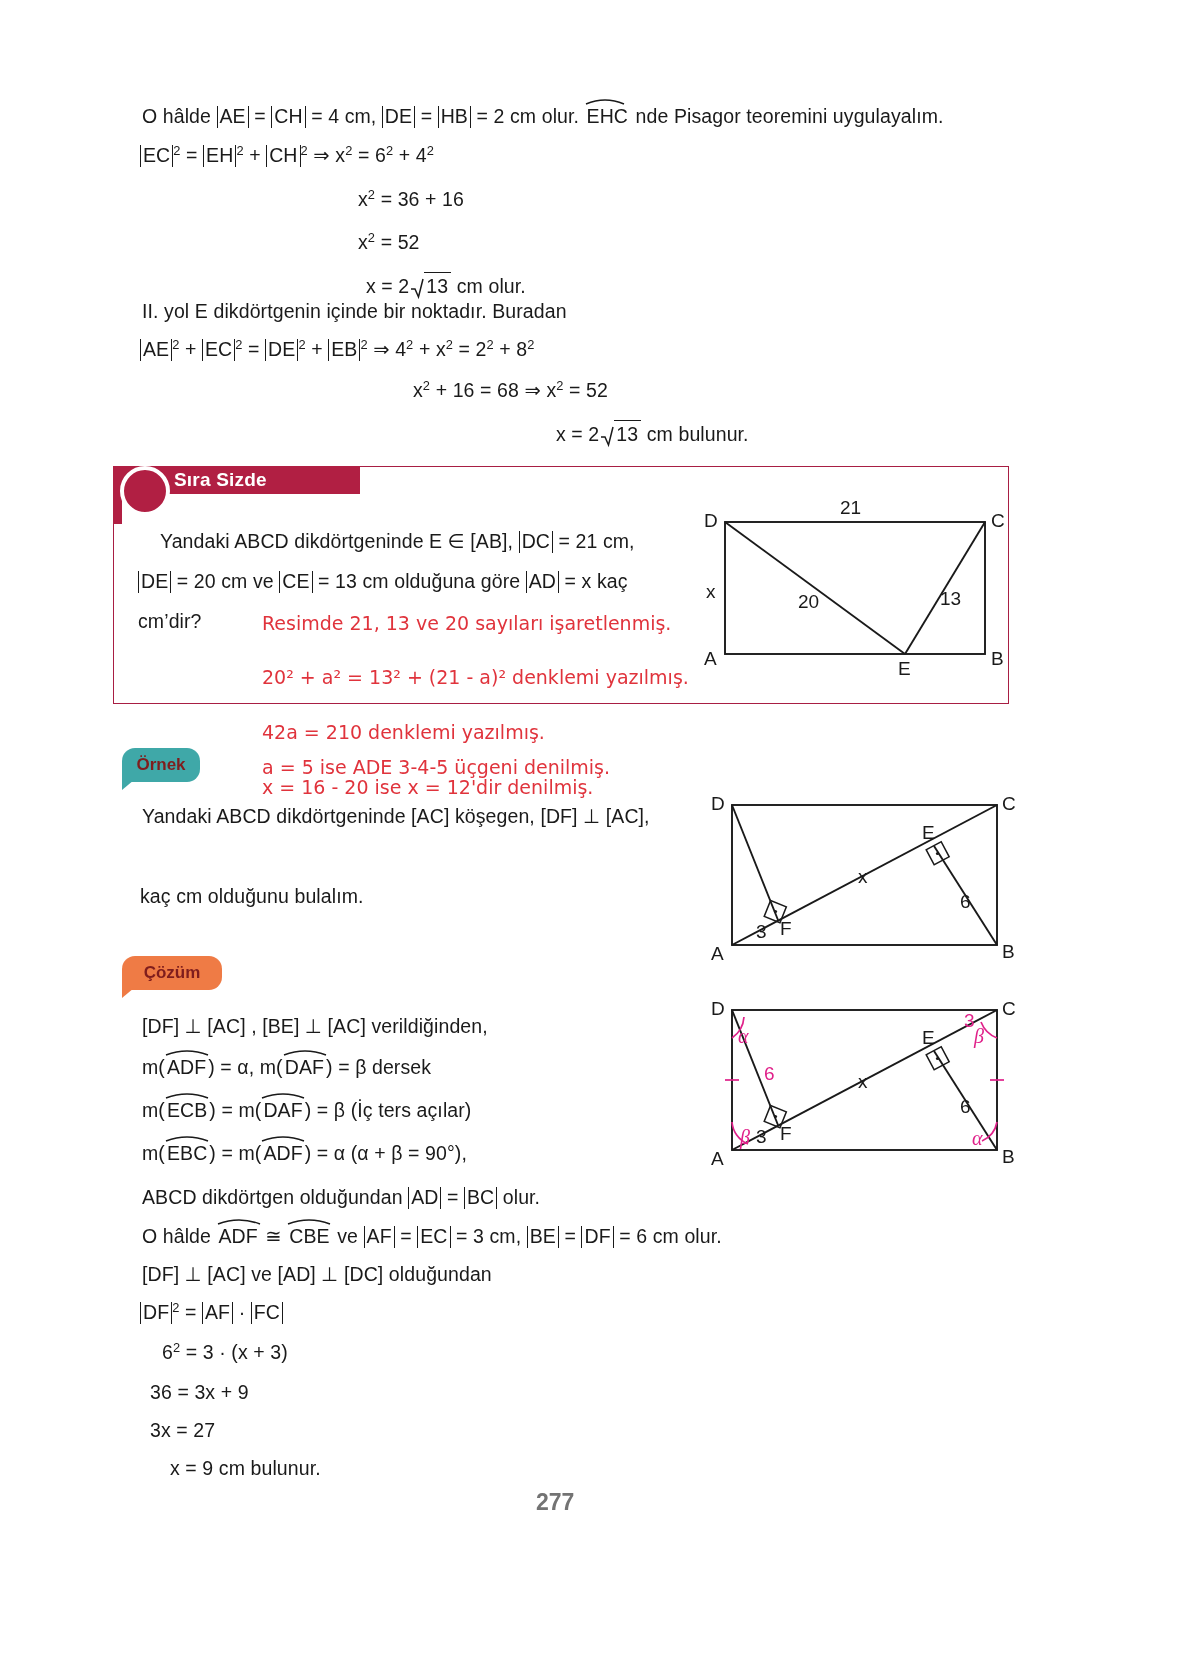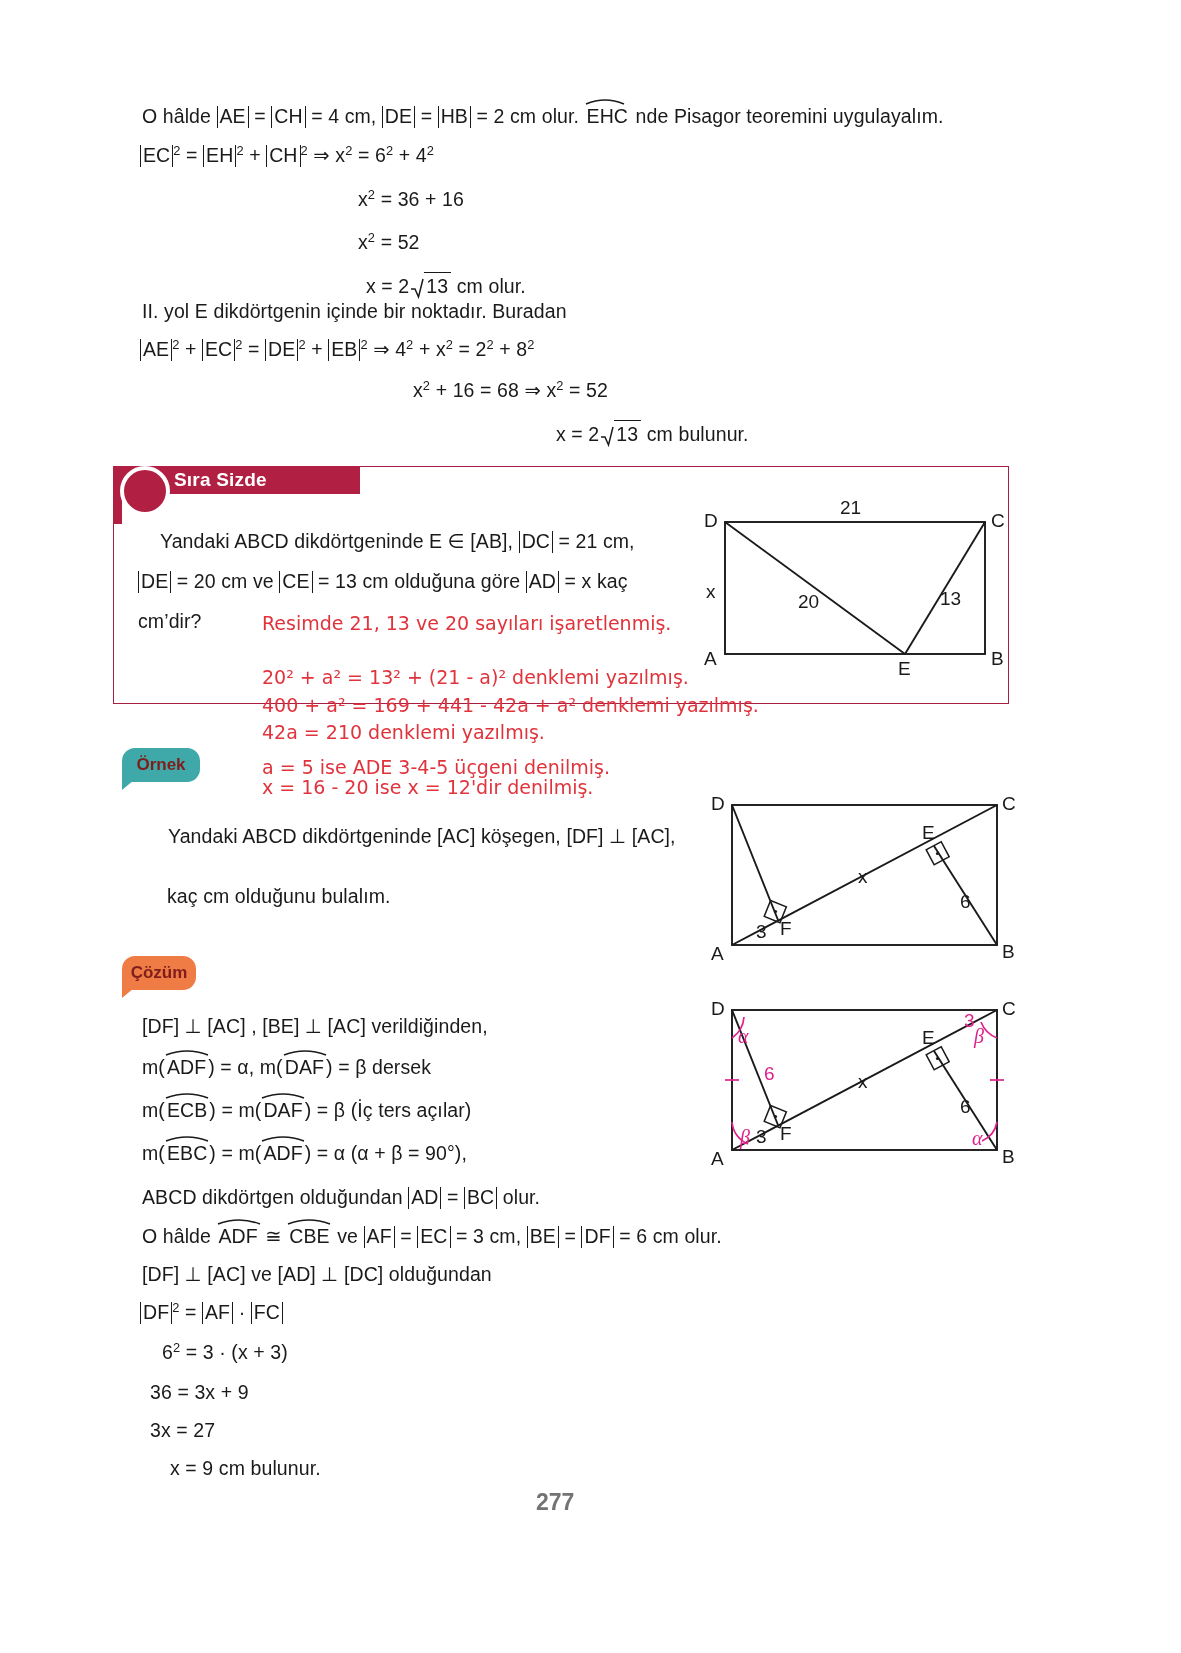--- a/index.html
+++ b/index.html
@@ -123,32 +123,31 @@
     <text class="lbl" x="291" y="165">B</text>
     <text class="lbl" x="198" y="175">E</text>
     <text class="lbl" x="140" y="14">21</text>
     <text class="lbl" x="6" y="98">x</text>
     <text class="lbl" x="98" y="108">20</text>
     <text class="lbl" x="240" y="105">13</text>
   </svg>
 
   <div class="red" style="left:262px;top:610px;">Resimde 21, 13 ve 20 sayıları işaretlenmiş.</div>
   <div class="red" style="left:262px;top:664px;">20² + a² = 13² + (21 - a)² denklemi yazılmış.</div>
-  <div class="red" style="left:262px;top:692px;">400 + a² = 169 + 441 - 42a + a² denklemi yazılmış.</div>
   <div class="red" style="left:262px;top:719px;">42a = 210 denklemi yazılmış.</div>
   <div class="red" style="left:262px;top:754px;">a = 5 ise ADE 3-4-5 üçgeni denilmiş.</div>
   <div class="red" style="left:262px;top:774px;">x = 16 - 20 ise x = 12'dir denilmiş.</div>
 
   <div class="tag ornek" style="left:122px;top:748px;width:78px;height:34px;">
     <span>Örnek</span>
     <span class="notch" style="background:#3fa8a8;"></span>
   </div>
 
-  <div class="tx" style="left:142px;top:824px;margin-left:26px;">Yandaki ABCD dikdörtgeninde [AC] köşegen, [DF] ⊥ [AC],</div>
-  <div class="tx" style="left:140px;top:884px;margin-left:27px;">kaç cm olduğunu bulalım.</div>
+  <div class="tx" style="left:142px;top:804px;">Yandaki ABCD dikdörtgeninde [AC] köşegen, [DF] ⊥ [AC],</div>
+  <div class="tx" style="left:140px;top:884px;">kaç cm olduğunu bulalım.</div>
 
   <svg width="310" height="170" style="left:710px;top:795px;">
     <rect x="22" y="10" width="265" height="140" class="stroke"></rect>
     <line x1="22" y1="150" x2="287" y2="10" class="stroke"></line>
     <line x1="22" y1="10" x2="68" y2="125" class="stroke"></line>
     <line x1="287" y1="150" x2="224" y2="51" class="stroke"></line>
     <rect x="57" y="108" width="17" height="17" class="thin" transform="rotate(22 65 116)"></rect>
     <circle cx="65.5" cy="116.5" r="1.6" fill="#1a1a1a"></circle>
     <rect x="219" y="50" width="17" height="17" class="thin" transform="rotate(-28 227 58)"></rect>
     <circle cx="227.5" cy="58.5" r="1.6" fill="#1a1a1a"></circle>
@@ -156,21 +155,21 @@
     <text class="lbl" x="292" y="15">C</text>
     <text class="lbl" x="1" y="165">A</text>
     <text class="lbl" x="292" y="163">B</text>
     <text class="lbl" x="212" y="44">E</text>
     <text class="lbl" x="70" y="140">F</text>
     <text class="lbl" x="46" y="143">3</text>
     <text class="lbl" x="250" y="113">6</text>
     <text class="lbl" x="148" y="88">x</text>
   </svg>
 
-  <div class="tag cozum" style="left:122px;top:956px;width:74px;height:34px;">
+  <div class="tag cozum" style="left:122px;top:956px;width:100px;height:34px;">
     <span>Çözüm</span>
     <span class="notch" style="background:#ef7b45;"></span>
   </div>
 
   <div class="tx" style="left:142px;top:1014px;">[DF] ⊥ [AC] , [BE] ⊥ [AC] verildiğinden,</div>
 
   <div class="tx" style="left:142px;top:1055px;">
     <span>m(</span><span class="ovr"><span class="hat">
           <svg width="46" height="8" style="position:absolute;left:0;top:0;">
             <path d="M2 7 Q23 -1 44 7" class="thin"></path>

